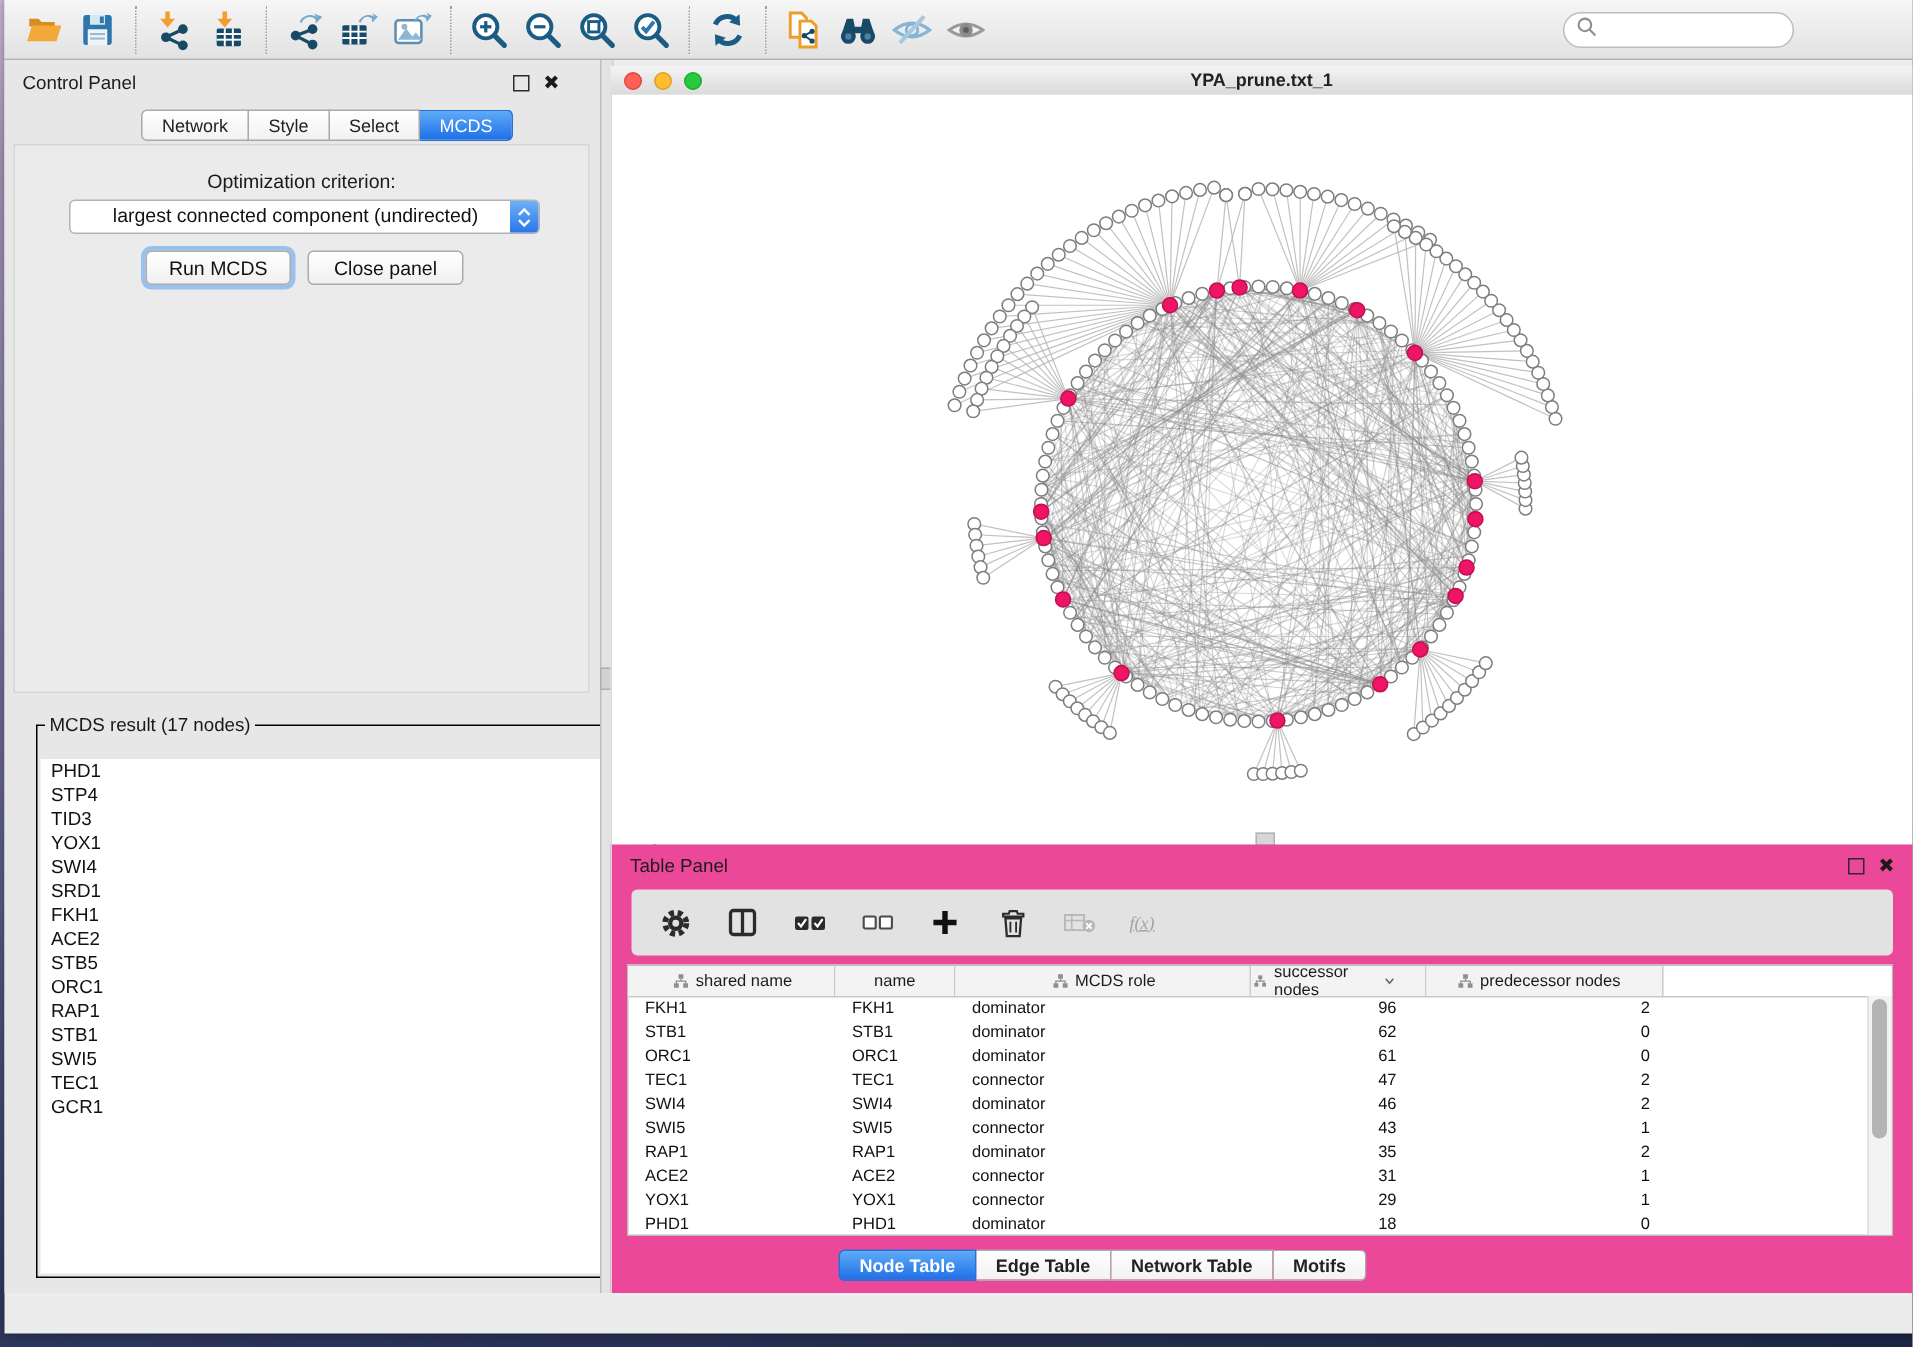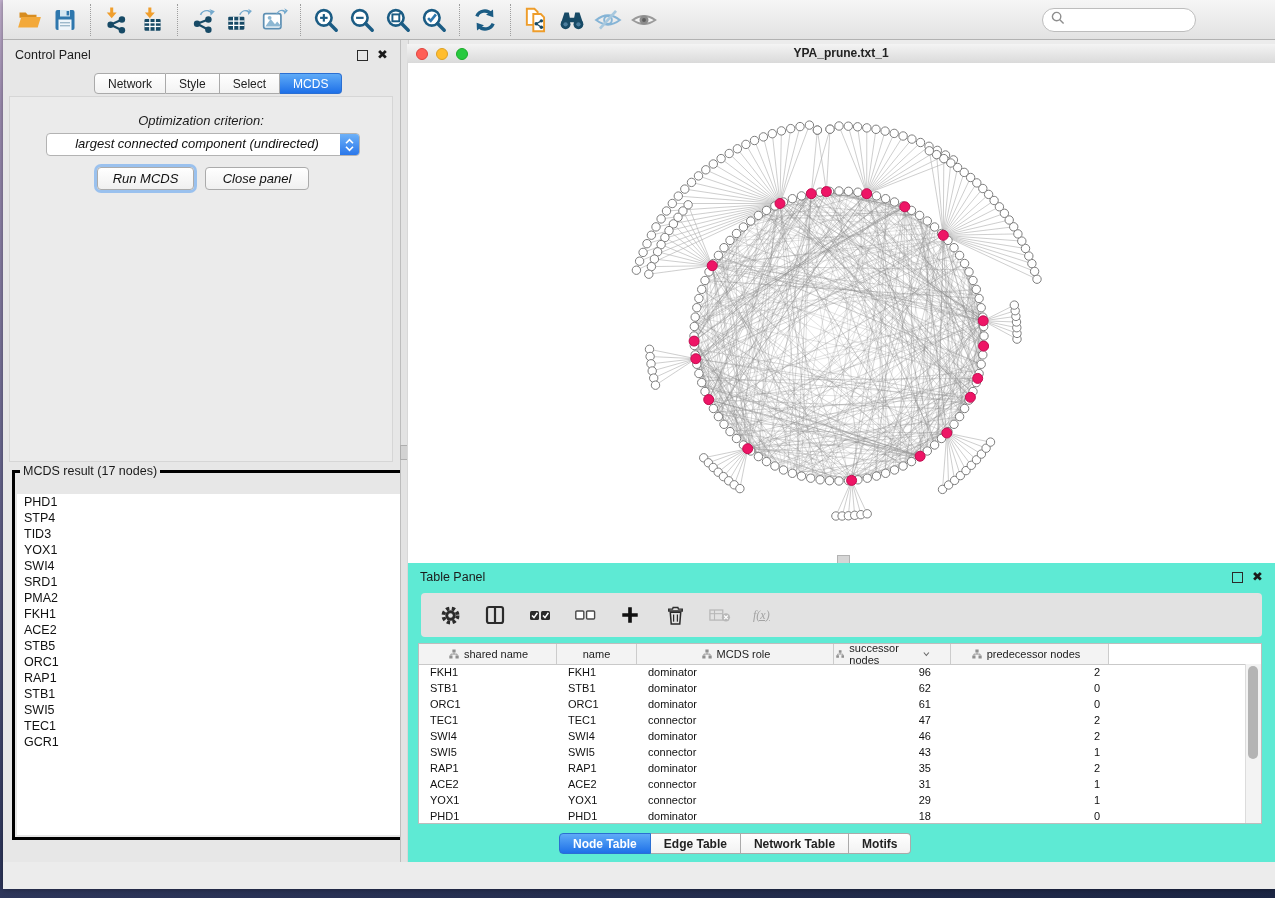--- a/index.html
+++ b/index.html
@@ -12,62 +12,62 @@
   .app{position:absolute;left:3px;top:0;right:0;bottom:9px;background:#ececec;box-shadow:0 0 6px rgba(0,0,0,.4);}
   
   .toolbar{position:absolute;top:0;left:0;right:0;height:40px;background:linear-gradient(#f6f6f6,#e2e2e2);border-bottom:1px solid #b2b2b2;display:flex;align-items:center;padding-left:8px;box-sizing:border-box;}
   .tb-btn{width:36px;height:34px;display:flex;align-items:center;justify-content:center;border-radius:4px;}
   .tb-btn svg{display:block;}
   .tb-sep{width:0;height:32px;border-left:1px dotted #9e9e9e;margin:0 7px;}
   .search-wrap{position:absolute;right:79px;top:8px;width:154px;height:24px;background:#fff;border:1px solid #bdbdbd;border-radius:13px;display:flex;align-items:center;padding-left:8px;box-sizing:border-box;}
   .search-input{border:none;outline:none;background:transparent;font-size:12px;width:118px;margin-left:5px;}
   
   .control-panel{position:absolute;left:0;top:40px;width:397px;bottom:27px;background:#e7e7e7;}
-  .panel-header{position:absolute;top:4px;left:0;right:0;height:22px;display:flex;align-items:center;padding:0 12px;}
+  .panel-header{position:absolute;top:4px;left:0;right:15px;height:22px;display:flex;align-items:center;padding:0 12px;}
   .panel-title{font-size:12.5px;color:#1c1c1c;flex:1;}
   .win-mini{display:flex;gap:9px;align-items:center;}
   .float-box{width:9px;height:9px;border:1.6px solid #2a2a2a;display:inline-block;}
   .close-x{font-size:13px;font-weight:bold;color:#1a1a1a;line-height:10px;}
   .seg-tabs{position:absolute;display:flex;}
   .cp-tabs{top:33px;left:75px;padding-left:16px;}
   .seg-tab{background:linear-gradient(#ffffff,#f2f2f2);border:1px solid #aaა;border:1px solid #aaa;border-left:none;padding:0 13px;font-size:12px;height:21px;line-height:20px;box-sizing:border-box;color:#222;}
   .seg-tab:first-child{border-left:1px solid #aaa;border-radius:4px 0 0 4px;}
   .seg-tab:last-child{border-radius:0 4px 4px 0;}
   .seg-tab.active{background:linear-gradient(#5fabf7,#1e70e8);color:#fff;border-color:#2b6fd2;}
-  .cp-sub{position:absolute;left:6px;width:384px;top:56px;height:366px;background:#ebebeb;border:1px solid #d6d6d6;box-sizing:border-box;font-style:italic;}
+  .cp-sub{position:absolute;left:6px;width:384px;top:56px;height:366px;background:#ebebeb;border:1px solid #d6d6d6;box-sizing:border-box;}
   .opt-label{position:absolute;top:16px;left:0;right:0;text-align:center;font-size:13px;color:#1a1a1a;}
   .dropdown{position:absolute;left:36px;top:36px;width:314px;height:23px;background:#fff;border:1px solid #b3b3b3;border-radius:4px;box-sizing:border-box;font-size:13px;color:#111;}
   .dropdown-text{position:absolute;left:0;right:22px;top:2px;text-align:center;white-space:nowrap;overflow:hidden;padding-left:10px;}
   .dropdown-stepper{position:absolute;right:0;top:0;bottom:0;width:19px;background:linear-gradient(#6db1f8,#2a77ea);border-radius:0 3px 3px 0;display:flex;flex-direction:column;align-items:center;justify-content:center;color:#fff;}
   .dropdown-stepper svg{display:block;}
   .cp-btn-row{position:absolute;top:70px;left:0;right:0;height:23px;}
   .push-btn{position:absolute;height:23px;background:linear-gradient(#ffffff,#f0f0f0);border:1px solid #ababab;border-radius:4px;font-size:13px;color:#111;text-align:center;line-height:21px;box-sizing:border-box;}
   .run-btn{left:87px;width:97px;box-shadow:0 0 0 3px rgba(100,165,240,.6);}
   .closepanel-btn{left:195px;width:104px;}
-  .mcds-fieldset{position:absolute;left:9px;width:413px;top:424px;height:376px;border:3px solid #000000;margin:0;padding:1px;box-sizing:border-box;background:#e7e7e7;}
+  .mcds-fieldset{position:absolute;left:9px;width:413px;top:424px;height:376px;border:1px solid #000000;margin:12px;padding:1px;box-sizing:border-box;background:#e7e7e7;}
   .mcds-fieldset legend{font-size:12.5px;color:#1a1a1a;padding:0 3px;margin-left:4px;}
   .mcds-list{position:absolute;left:2px;right:2px;top:16px;bottom:2px;background:#fff;overflow:hidden;}
   .mcds-item{font-size:12.5px;color:#111;line-height:16px;padding-left:7px;}
   .mcds-scroll{position:absolute;right:0;top:0;bottom:0;width:13px;background:linear-gradient(to right,#ececec,#f8f8f8);border-left:1px solid #dedede;}
   
   .vsplit{position:absolute;left:397px;top:40px;width:7px;bottom:27px;background:#e3e3e3;border-left:1px solid #bdbdbd;border-right:1px solid #cfcfcf;}
   .vsplit-handle{position:absolute;left:-1px;top:405px;width:8px;height:13px;background:#d2d2d2;border:1px solid #aeaeae;}
   
   .right{position:absolute;left:404px;top:40px;right:0;bottom:27px;}
   .net-titlebar{position:absolute;top:4px;left:0;right:0;height:19px;background:linear-gradient(#f4f4f4,#dadada);border-bottom:1px solid #b6b6b6;}
   .traffic{position:absolute;left:9px;top:3.5px;display:flex;gap:8px;}
   .light{width:12px;height:12px;border-radius:50%;}
   .light.red{background:#ff5f56;border:1px solid #e0443e;box-sizing:border-box;}
   .light.yellow{background:#ffbd2e;border:1px solid #dea123;box-sizing:border-box;}
   .light.green{background:#27c93f;border:1px solid #1aab29;box-sizing:border-box;}
   .net-title{position:absolute;left:0;right:0;top:2px;text-align:center;font-size:12px;font-weight:600;color:#222;}
   .net-canvas{position:absolute;top:23px;left:0;right:0;height:500px;background:#fff;border-left:1px solid #d8d8d8;box-sizing:border-box;}
   .hsplit-handle{position:absolute;left:430px;top:515px;width:11px;height:7px;background:#d6d6d6;border:1px solid #b3b3b3;}
   
-  .table-panel{position:absolute;left:0;right:0;top:523px;bottom:0;background:#5eead4;border-left:1px solid #d8d8d8;box-sizing:border-box;}
+  .table-panel{position:absolute;left:0;right:0;top:523px;bottom:0;background:#ec4899;border-left:1px solid #d8d8d8;box-sizing:border-box;}
   .tp-header{position:absolute;top:4px;left:0;right:0;height:20px;display:flex;align-items:center;padding:0 12px;}
   .tp-toolbar{position:absolute;left:13px;right:13px;top:30px;height:44px;background:#e2e2e2;border-radius:4px;display:flex;align-items:center;gap:21px;padding-left:17px;}
   .tp-tool{display:flex;align-items:center;justify-content:center;width:24px;height:24px;}
   .fx-label{font-family:"Liberation Serif","DejaVu Serif",serif;font-style:italic;font-size:12px;color:#a3a3a3;text-decoration:underline;}
   .nodetable{position:absolute;left:10px;right:13px;top:80px;height:181px;background:#fff;border:1px solid #bdbdbd;box-sizing:border-box;}
   .nt-headrow{display:flex;height:20px;border-bottom:1px solid #c9c9c9;background:#fff;}
   .nt-hcell{background:#f3f3f3;border-right:1px solid #cccccc;font-size:11px;color:#1c1c1c;display:flex;align-items:center;justify-content:center;gap:5px;box-sizing:border-box;position:relative;}
   .nt-hcell:first-child{border-left:none;align-items:center;}
   .nt-hcell .hicon{margin-left:2px;}
   .nt-body{position:absolute;left:0;right:15px;top:20px;bottom:0;overflow:hidden;}
@@ -326,21 +326,20 @@
     </div>
     <fieldset class="mcds-fieldset">
       <legend>MCDS result (17 nodes)</legend>
       <div class="mcds-list">
         <div class="mcds-item">PHD1</div>
           <div class="mcds-item">STP4</div>
           <div class="mcds-item">TID3</div>
           <div class="mcds-item">YOX1</div>
           <div class="mcds-item">SWI4</div>
           <div class="mcds-item">SRD1</div>
-          <div class="mcds-item">PMA2</div>
           <div class="mcds-item">FKH1</div>
           <div class="mcds-item">ACE2</div>
           <div class="mcds-item">STB5</div>
           <div class="mcds-item">ORC1</div>
           <div class="mcds-item">RAP1</div>
           <div class="mcds-item">STB1</div>
           <div class="mcds-item">SWI5</div>
           <div class="mcds-item">TEC1</div>
           <div class="mcds-item">GCR1</div>
           <div class="mcds-scroll"></div>

